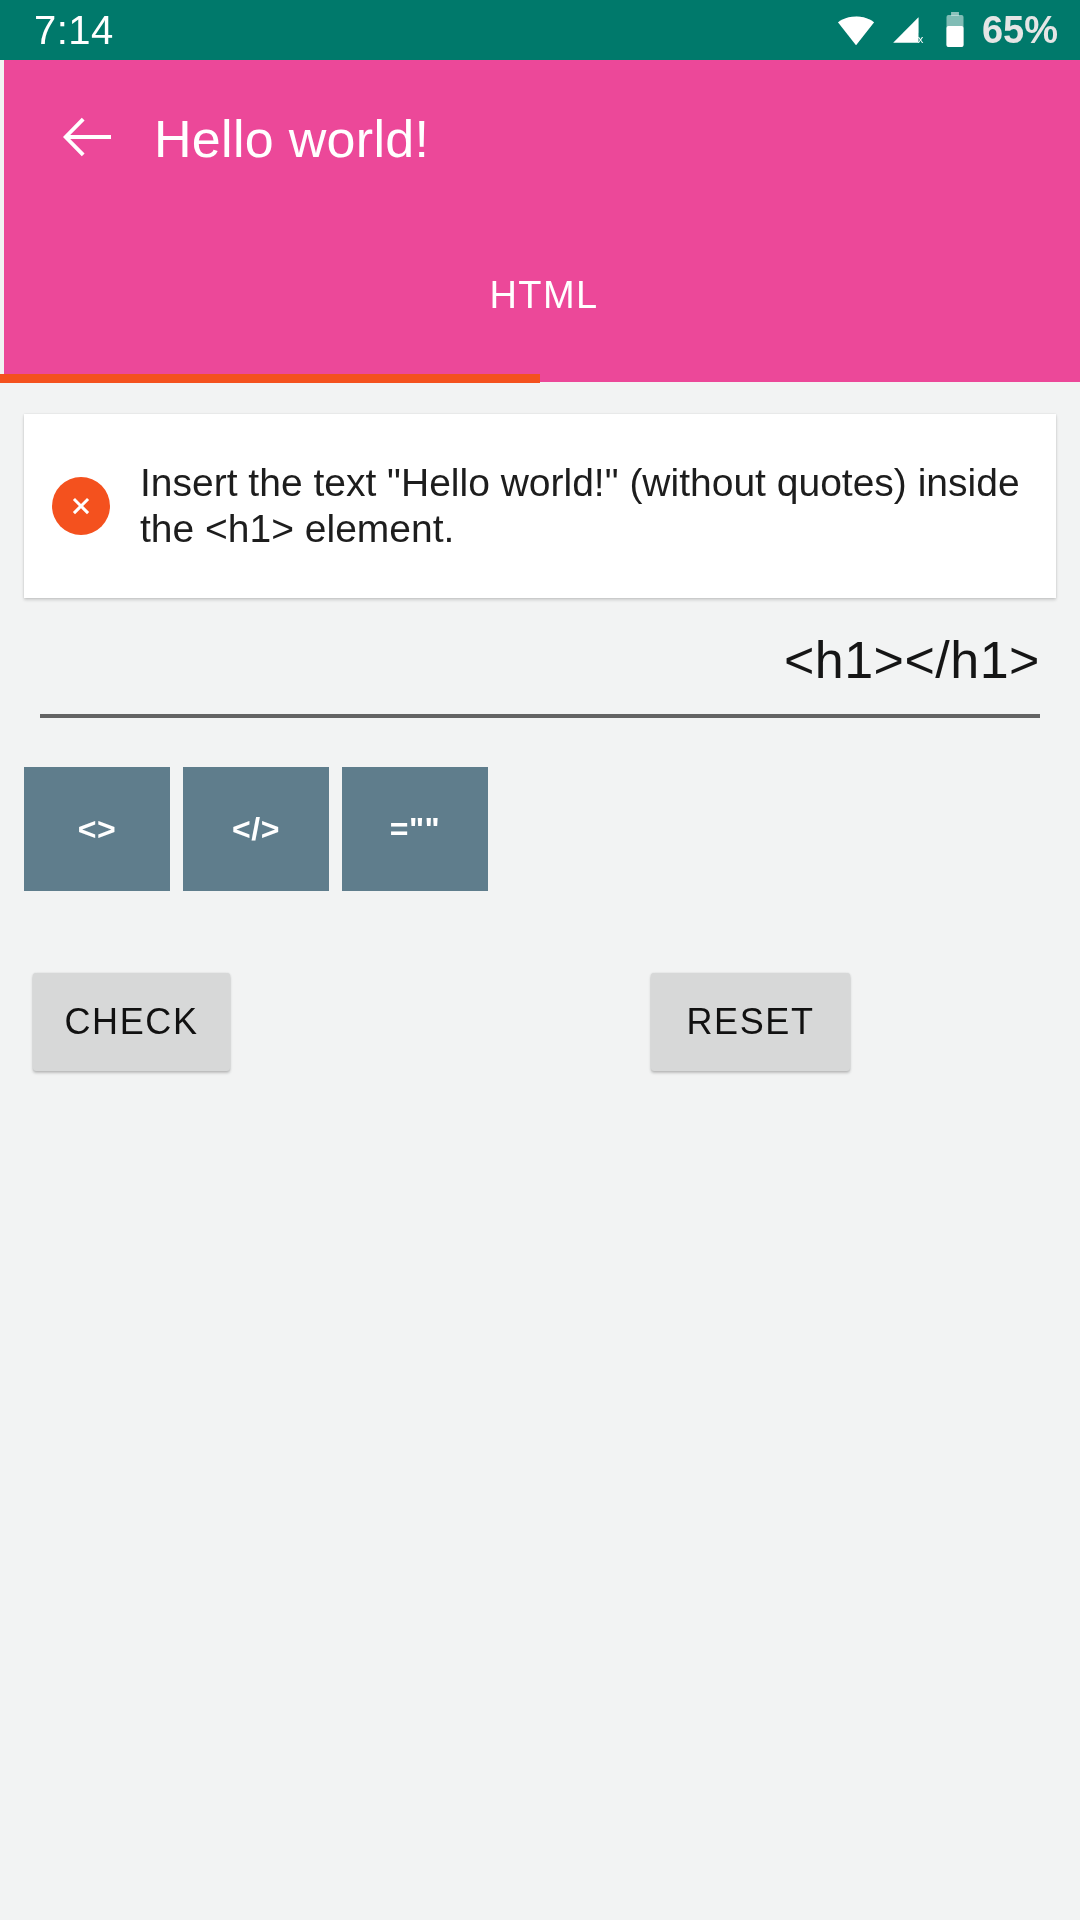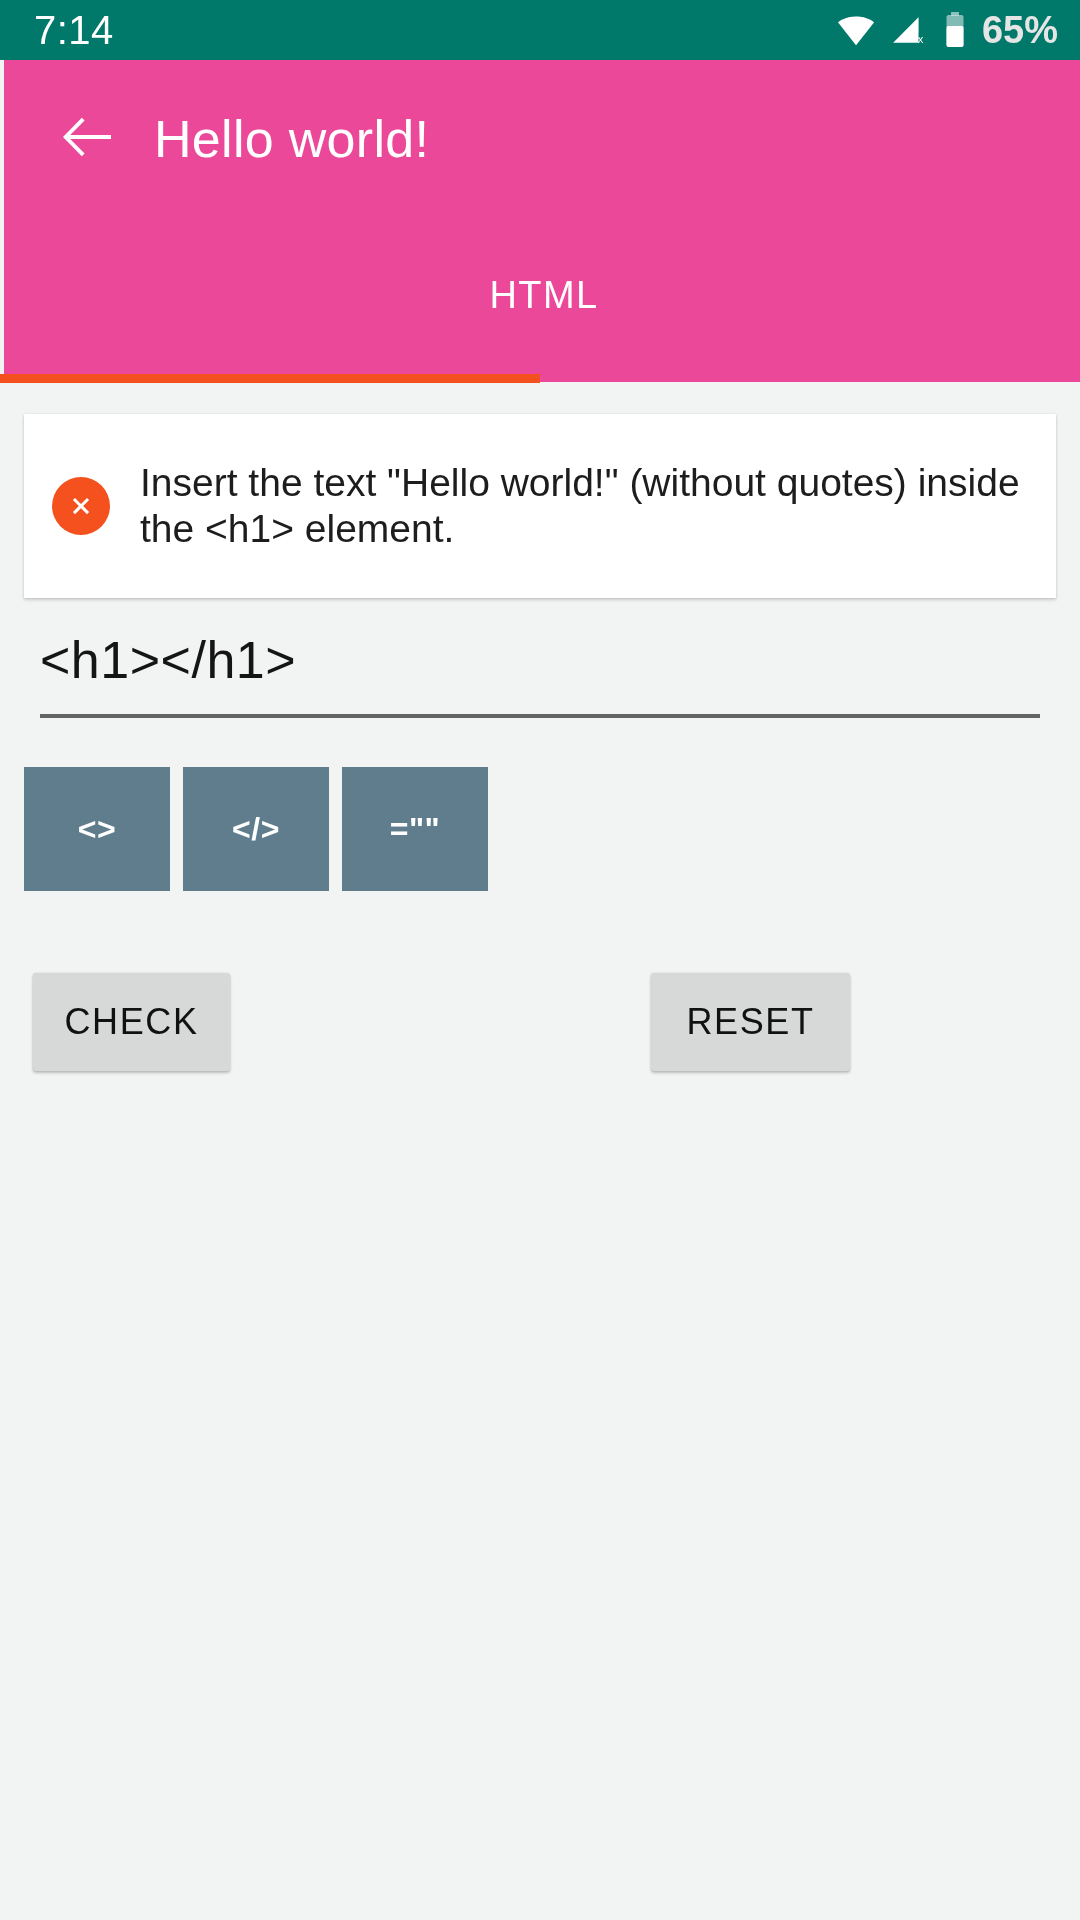--- a/index.html
+++ b/index.html
@@ -81,20 +81,21 @@
 
   
   .code-input-wrap{
     position:absolute; top:630px; left:40px; width:1000px;
   }
   .code-input{
     width:100%; border:none; outline:none; background:transparent;
     font-family:"Liberation Sans", sans-serif;
     font-size:52px; color:#151515; padding:0 0 24px 0;
     letter-spacing:.5px;
+    text-align:right;
   }
   .code-underline{
     width:100%; height:4px; background:#636363;
   }
 
   
   .tag-row{
     position:absolute; top:767px; left:24px;
     display:flex; gap:13px;
   }

